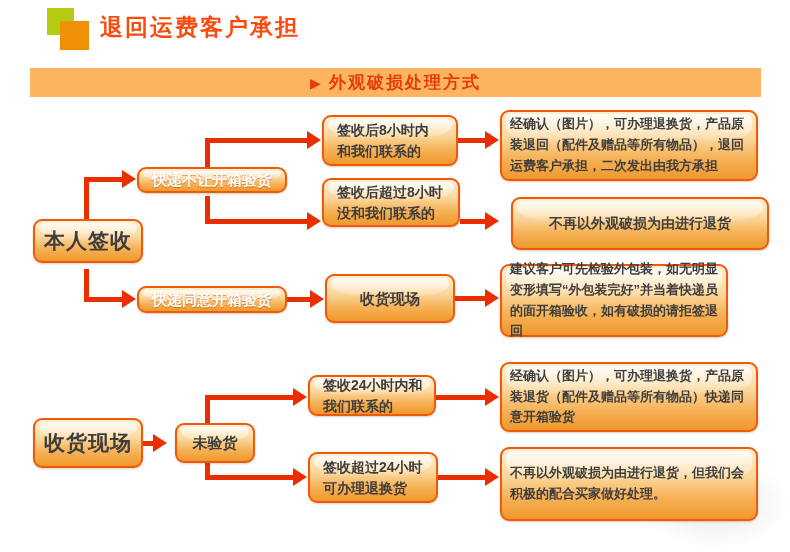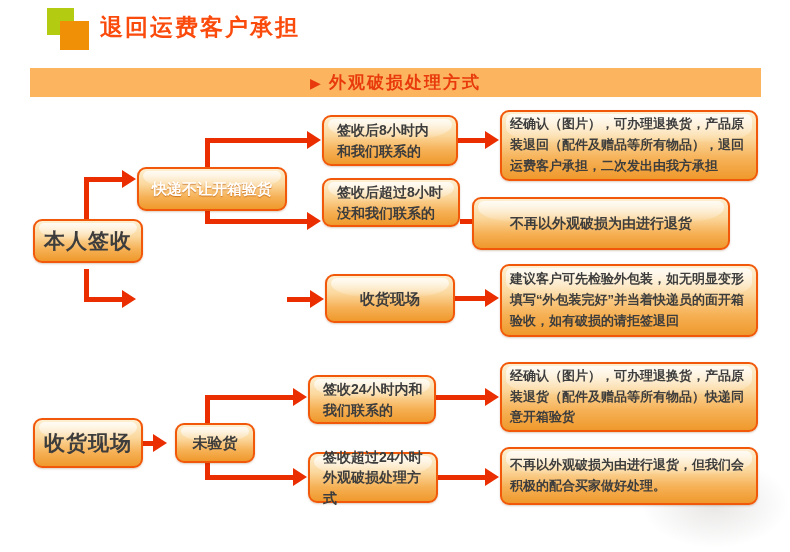--- a/index.html
+++ b/index.html
@@ -115,71 +115,74 @@
   <div class="h-line" style="left:436px;top:395px;width:51px;"></div>
   <div class="arrow-r" style="left:485px;top:388px;"></div>
 
   <div class="h-line" style="left:438px;top:475px;width:49px;"></div>
   <div class="arrow-r" style="left:485px;top:468px;"></div>
 
   <div class="node big" style="left:33px;top:219px;width:110px;height:44px;">
     <span>本人签收</span>
   </div>
 
-  <div class="node mid white" style="left:137px;top:167px;width:150px;height:44px;">
+  <div class="node mid white" style="left:137px;top:167px;width:150px;height:26px;">
     <span>快递不让开箱验货</span>
   </div>
 
+  <div class="node mid white" style="left:137px;top:286px;width:150px;height:27px;">
+    <span>快递同意开箱验货</span>
+  </div>
 
   <div class="node sm left" style="left:322px;top:115px;width:136px;height:51px;">
     <span>签收后8小时内
 和我们联系的</span>
   </div>
 
   <div class="node sm left" style="left:322px;top:178px;width:138px;height:49px;">
     <span>签收后超过8小时
 没和我们联系的</span>
   </div>
 
   <div class="node mid" style="left:325px;top:274px;width:130px;height:49px;">
     <span>收货现场</span>
   </div>
 
   <div class="node xs para" style="left:500px;top:110px;width:258px;height:71px;">
     <span>经确认（图片），可办理退换货，产品原装退回（配件及赠品等所有物品），退回运费客户承担，二次发出由我方承担</span>
   </div>
 
-  <div class="node xs" style="left:472px;top:197px;width:258px;height:53px;font-size:14px;">
+  <div class="node xs" style="left:511px;top:197px;width:258px;height:53px;font-size:14px;">
     <span>不再以外观破损为由进行退货</span>
   </div>
 
-  <div class="node xs para" style="left:500px;top:264px;width:258px;height:73px;">
+  <div class="node xs para" style="left:500px;top:264px;width:228px;height:73px;">
     <span>建议客户可先检验外包装，如无明显变形填写“外包装完好”并当着快递员的面开箱验收，如有破损的请拒签退回</span>
   </div>
 
   <div class="node big" style="left:33px;top:418px;width:110px;height:50px;">
     <span>收货现场</span>
   </div>
 
   <div class="node mid" style="left:175px;top:423px;width:80px;height:40px;">
     <span>未验货</span>
   </div>
 
-  <div class="node sm left" style="left:308px;top:375px;width:128px;height:49px;">
+  <div class="node sm left" style="left:308px;top:375px;width:128px;height:41px;">
     <span>签收24小时内和
 我们联系的</span>
   </div>
 
   <div class="node sm left" style="left:308px;top:452px;width:130px;height:51px;">
     <span>签收超过24小时
-外观破损处理方式</span>
+可办理退换货</span>
   </div>
 
   <div class="node xs para" style="left:500px;top:362px;width:258px;height:70px;">
     <span>经确认（图片），可办理退换货，产品原装退货（配件及赠品等所有物品）快递同意开箱验货</span>
   </div>
 
-  <div class="node xs para" style="left:500px;top:447px;width:258px;height:58px;">
+  <div class="node xs para" style="left:500px;top:447px;width:258px;height:74px;">
     <span>不再以外观破损为由进行退货，但我们会积极的配合买家做好处理。</span>
   </div>
 
   <div class="smudge"></div>
 </div>
 
 </body></html>

